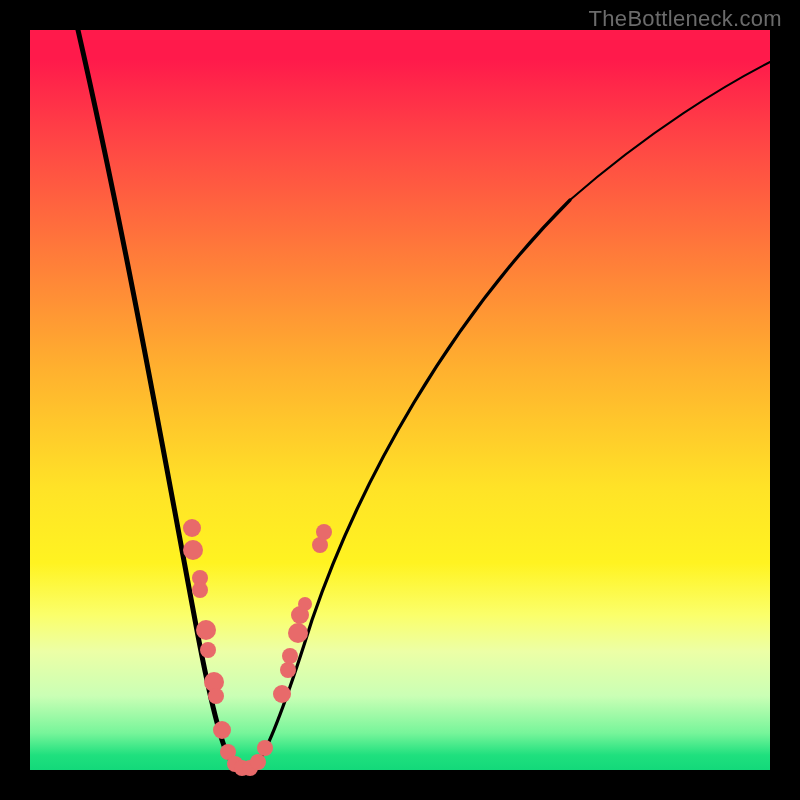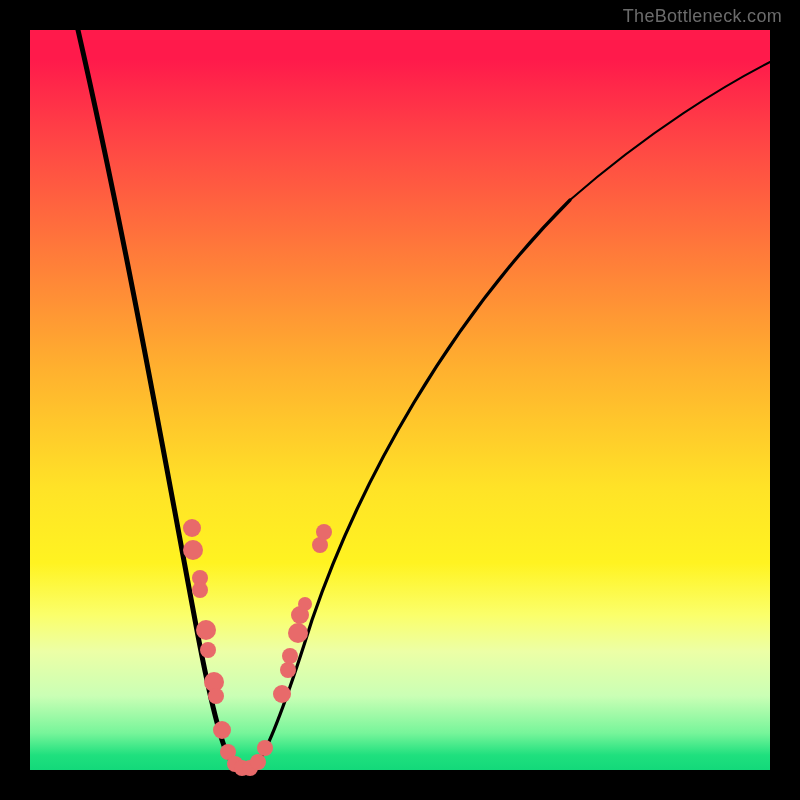--- a/index.html
+++ b/index.html
@@ -40,21 +40,21 @@
       #77f59a 95%,
       #1fe07e 98%,
       #13d97a 100%
     );
   }
   .watermark {
     position: absolute;
     top: 6px;
     right: 18px;
     color: #6b6b6b;
-    font-size: 18px;
+    font-size: 22px;
     font-weight: 500;
     letter-spacing: 0.3px;
     z-index: 20;
     user-select: none;
   }
   svg.curve {
     position: absolute;
     left: 0;
     top: 0;
     width: 740px;

